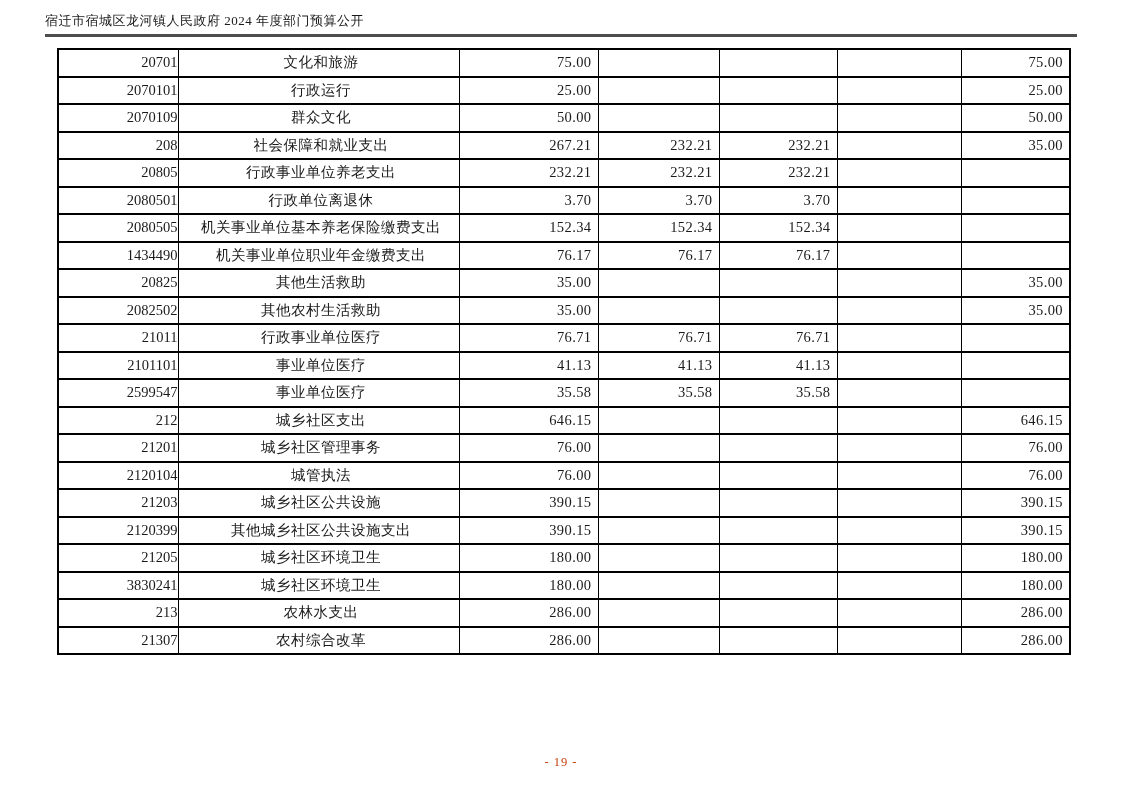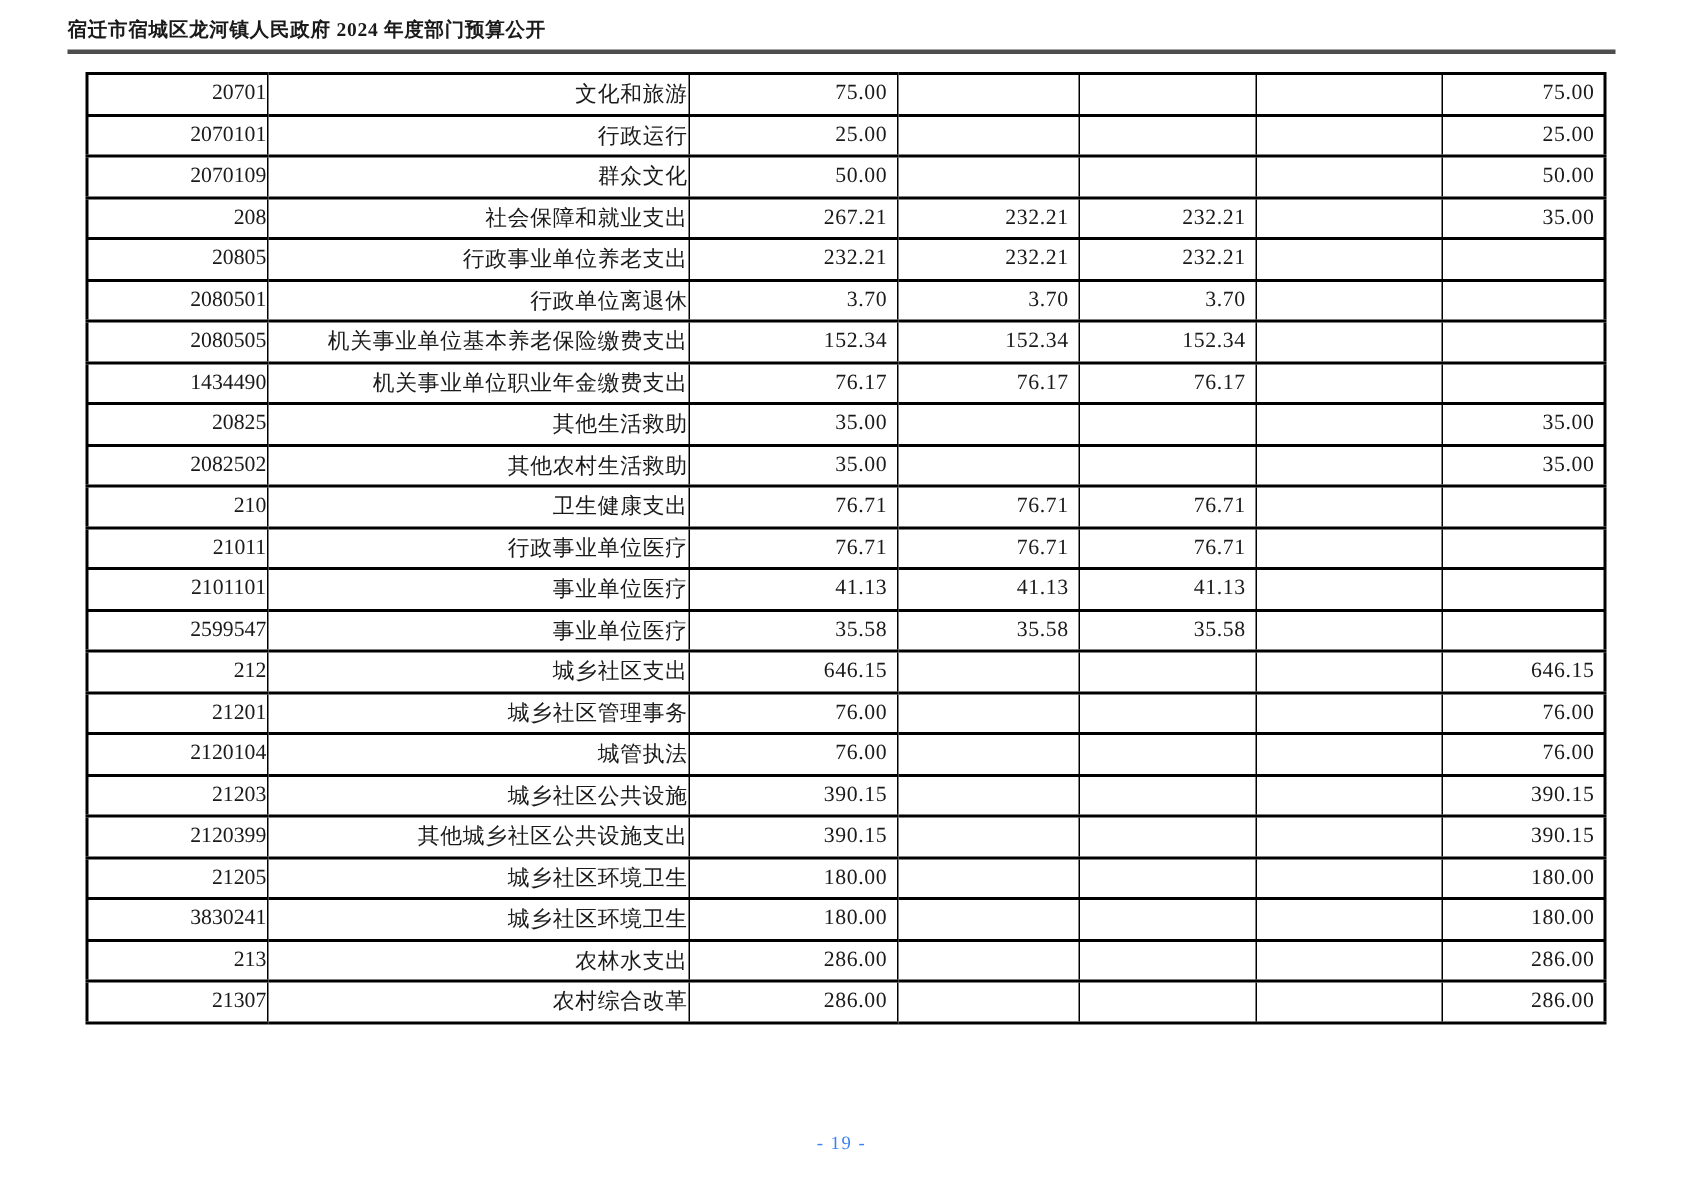--- a/index.html
+++ b/index.html
@@ -18,21 +18,21 @@
   }
   .doc-header {
     position: absolute;
     left: 45px; top: 11px;
     width: 1032px;
     border-bottom: 3px solid #4d4d4d;
     padding-bottom: 4px;
   }
   .doc-title {
     font-size: 13px;
-    font-weight: bold;
+    font-weight: normal;
     color: #1a1a1a;
     letter-spacing: 0.5px;
     text-align: right;
   }
   table.budget-table {
     position: absolute;
     left: 57px; top: 48px;
     width: 1012px;
     border-collapse: collapse;
     table-layout: fixed;
@@ -46,29 +46,29 @@
     height: 27.5px;
     font-size: 14.5px;
     color: #1a1a1a;
     vertical-align: middle;
     white-space: nowrap;
     overflow: hidden;
   }
   td.cell-code { text-align: right; padding-left: 3px; }
   td.cell-code.level-2 { padding-left: 17px; }
   td.cell-code.level-3 { padding-left: 31px; }
-  td.cell-name { text-align: right; padding-left: 5px; letter-spacing: 0.5px; }
+  td.cell-name { text-align: center; padding-left: 5px; letter-spacing: 0.5px; }
   td.cell-val  { text-align: right; padding-right: 6px; letter-spacing: 0.4px; }
   .doc-footer {
     position: absolute;
     left: 0; top: 755px;
     width: 1122px;
     text-align: center;
     font-size: 12.5px;
-    color: #3b82f6;
+    color: #c2410c;
     letter-spacing: 1px;
   }
 </style>
 </head>
 <body>
 
 <div class="page">
 
   <div class="doc-header">
     <span class="doc-title">宿迁市宿城区龙河镇人民政府 2024 年度部门预算公开</span>
@@ -169,29 +169,20 @@
         <tr>
           <td class="cell-code level-3">2082502</td>
           <td class="cell-name">其他农村生活救助</td>
           <td class="cell-val">35.00</td>
           <td class="cell-val"></td>
           <td class="cell-val"></td>
           <td class="cell-val"></td>
           <td class="cell-val">35.00</td>
         </tr>
         <tr>
-          <td class="cell-code level-1">210</td>
-          <td class="cell-name">卫生健康支出</td>
-          <td class="cell-val">76.71</td>
-          <td class="cell-val">76.71</td>
-          <td class="cell-val">76.71</td>
-          <td class="cell-val"></td>
-          <td class="cell-val"></td>
-        </tr>
-        <tr>
           <td class="cell-code level-2">21011</td>
           <td class="cell-name">行政事业单位医疗</td>
           <td class="cell-val">76.71</td>
           <td class="cell-val">76.71</td>
           <td class="cell-val">76.71</td>
           <td class="cell-val"></td>
           <td class="cell-val"></td>
         </tr>
         <tr>
           <td class="cell-code level-3">2101101</td>

